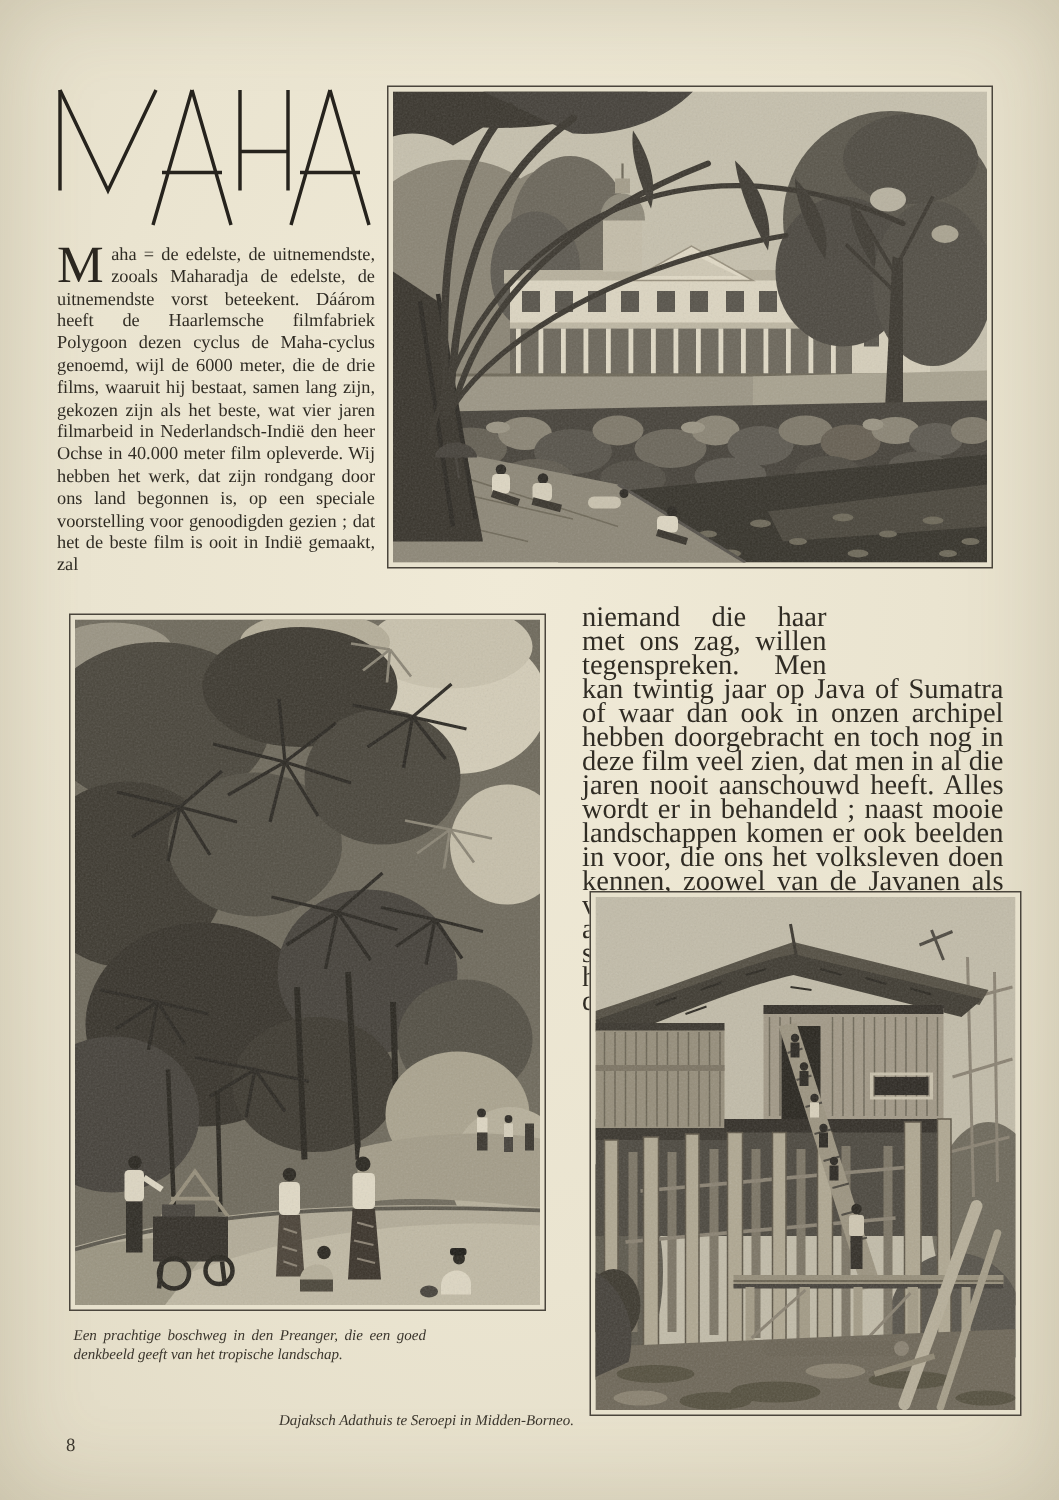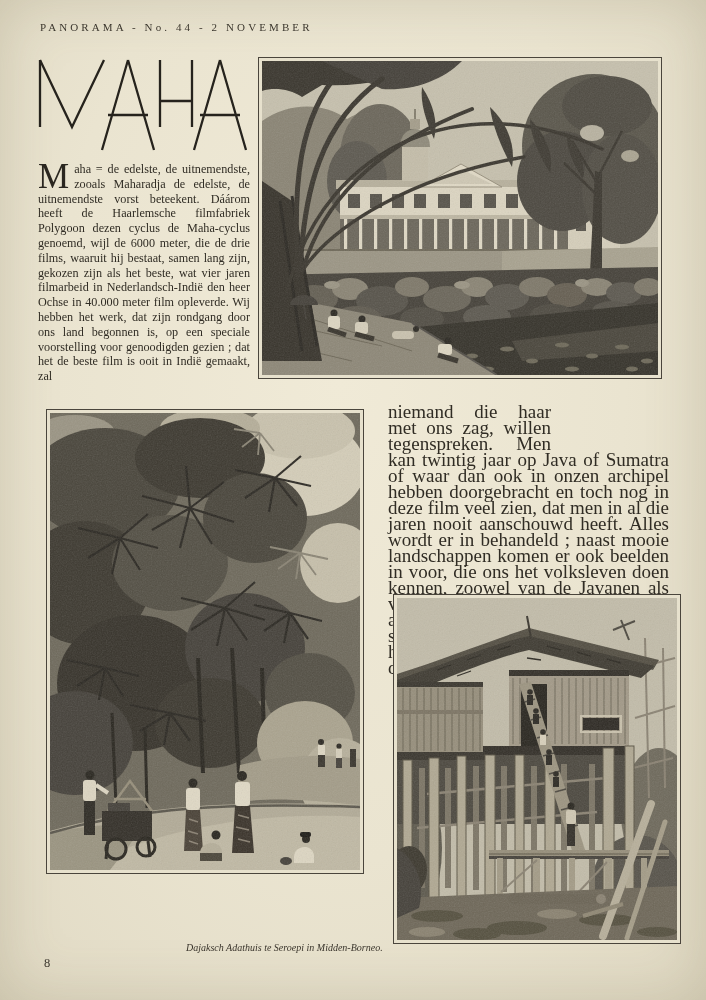--- a/index.html
+++ b/index.html
@@ -24,21 +24,20 @@
   .caption.just { text-align:justify; }
   .photo-frame { position:absolute; border:1px solid #4a453c; padding:3px; background:#e7e1cd; }
   .photo-frame svg { display:block; }
   .page-number { position:absolute; left:44px; top:956px; font-size:12.5px; color:#3c372e; }
 </style>
 </head>
 <body>
 
 <div class="page">
 
-  <div class="masthead">PANORAMA - No. 44 - 2 NOVEMBER</div>
 
   <div class="maha">
     <svg width="212" height="98" viewBox="0 0 212 96">
       <g stroke="#26231d" stroke-width="2.3" fill="none">
         <path d="M4,70 L4,3"></path>
         <path d="M4,3 L36,70 L68,3"></path>
         <path d="M92,3 L66,93 M92,3 L118,93 M72,58 L112,58"></path>
         <path d="M124,3 L124,70 M156,3 L156,70 M124,44 L156,44"></path>
         <path d="M184,3 L158,93 M184,3 L210,93 M164,58 L204,58"></path>
       </g>
@@ -287,20 +286,23 @@
       <path d="M150,440 C150,428 170,426 172,438 L172,448 L150,448 Z" fill="#b5ae99"></path>
       <rect x="150" y="440" width="22" height="8" fill="#4a4539"></rect>
       <circle cx="256" cy="426" r="4" fill="#29261f"></circle>
       <rect x="250" y="419" width="11" height="5" rx="2" fill="#1e1c17"></rect>
       <path d="M244,444 C244,432 262,430 264,442 L264,450 L244,450 Z" fill="#ddd6c2"></path>
       <ellipse cx="236" cy="448" rx="6" ry="4" fill="#45413a"></ellipse>
       <rect width="310" height="457" filter="url(#gr2)" opacity="0.17"></rect>
     </svg>
   </div>
 
+  <div class="caption just" style="left:49px; top:884px; width:235px;">
+    <span>Een prachtige boschweg in den Preanger, die een goed denkbeeld geeft van het tropische landschap.</span>
+  </div>
 
   <div class="photo-frame" style="left:393px; top:594px;">
     <svg width="280" height="342" viewBox="0 0 280 342" role="img">
       <defs>
         <filter id="gr3" x="0" y="0" width="100%" height="100%">
           <feTurbulence type="fractalNoise" baseFrequency="0.8" numOctaves="2" stitchTiles="stitch"></feTurbulence>
           <feColorMatrix type="saturate" values="0"></feColorMatrix>
         </filter>
       </defs>
       <rect width="280" height="342" fill="#c2bca9"></rect>

